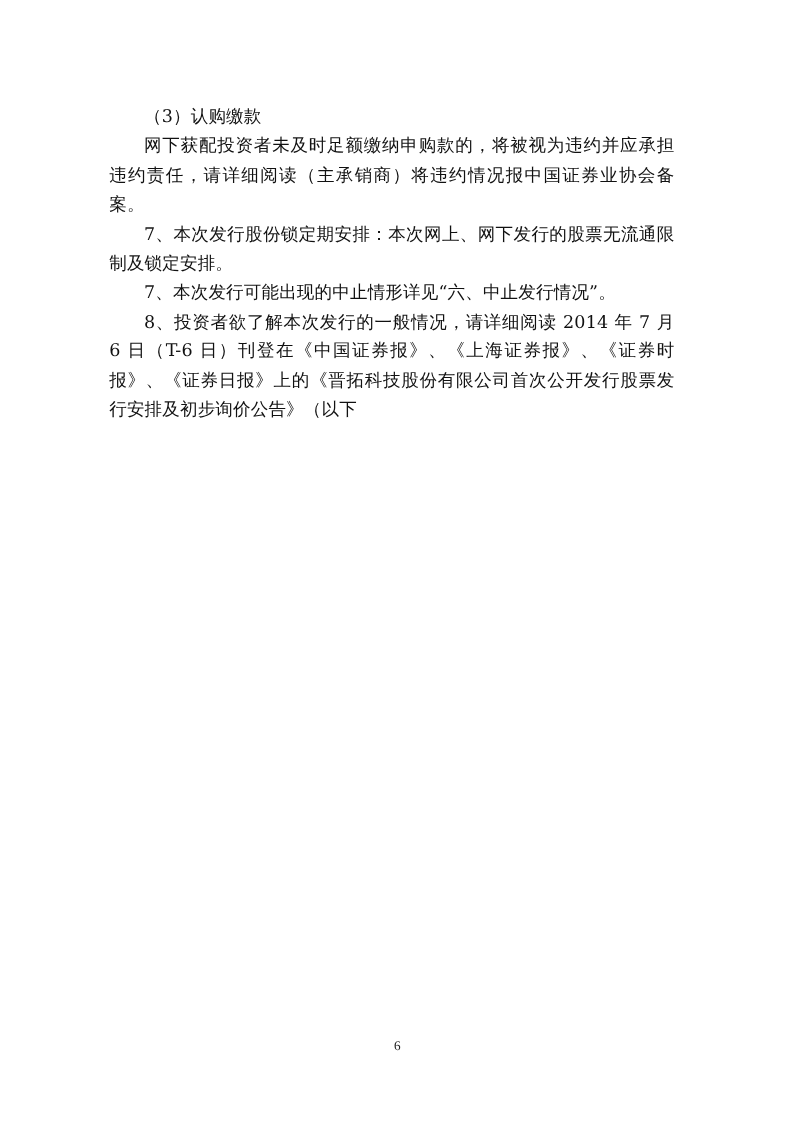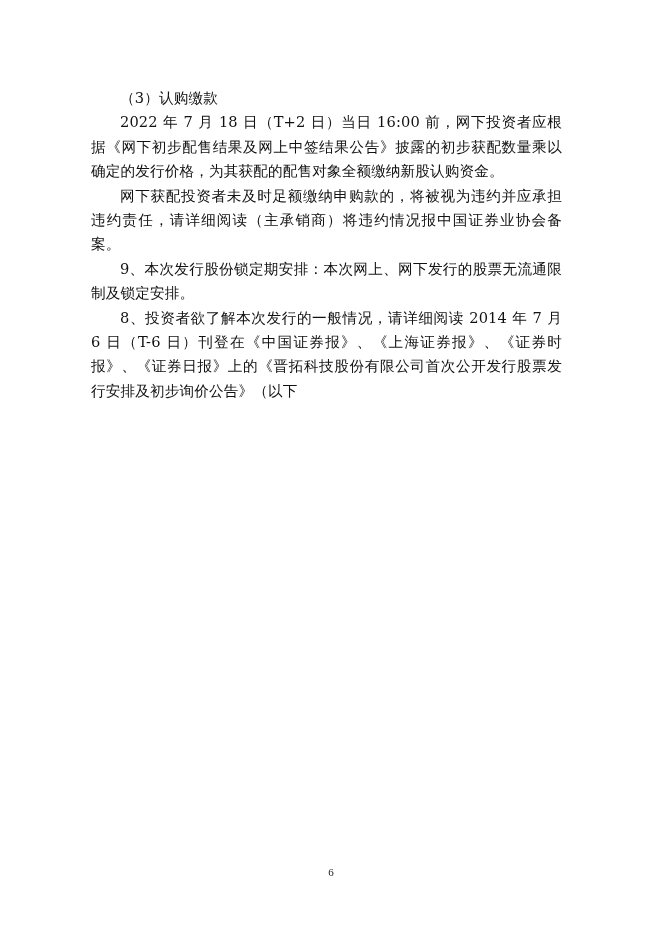--- a/index.html
+++ b/index.html
@@ -51,19 +51,19 @@
     font-family: "Liberation Serif", serif;
     color: #222222;
   }
 </style>
 </head>
 <body>
 
 <div class="page">
   <div class="body-text">
     <p class="para heading">（3）认购缴款</p>
-    <p class="para">2022 年 7 月 18 日（T+2 日）当日 16:00 前，网下投资者应根据《网下初步配售结果及网上中签结果公告》披露的初步获配数量乘以确定的发行价格，为其获配的配售对象全额缴纳新股认购资金。</p>
     <p class="para">网下获配投资者未及时足额缴纳申购款的，将被视为违约并应承担违约责任，请详细阅读（主承销商）将违约情况报中国证券业协会备案。</p>
-    <p class="para">9、本次发行股份锁定期安排：本次网上、网下发行的股票无流通限制及锁定安排。</p>
+    <p class="para">7、本次发行股份锁定期安排：本次网上、网下发行的股票无流通限制及锁定安排。</p>
+    <p class="para">7、本次发行可能出现的中止情形详见“六、中止发行情况”。</p>
     <p class="para">8、投资者欲了解本次发行的一般情况，请详细阅读 2014 年 7 月 6 日（T-6 日）刊登在《中国证券报》、《上海证券报》、《证券时报》、《证券日报》上的《晋拓科技股份有限公司首次公开发行股票发行安排及初步询价公告》（以下</p>
   </div>
   <div class="page-number">6</div>
 </div>
 
 </body></html>

